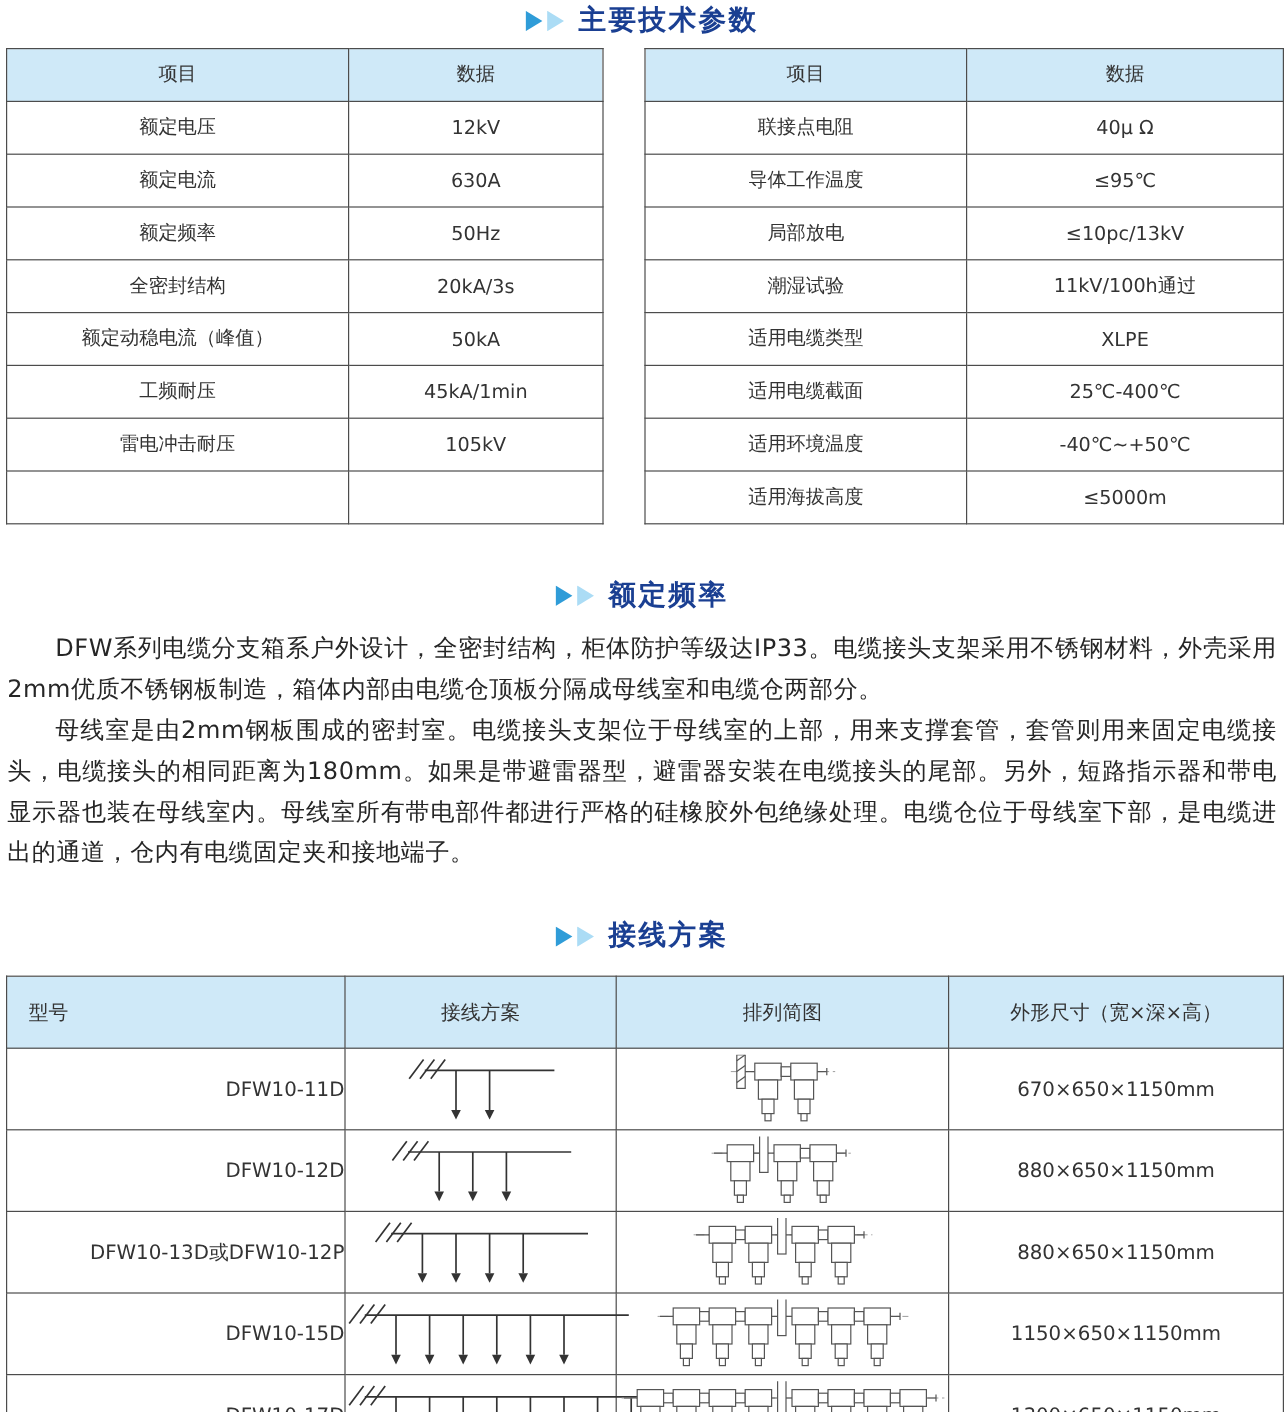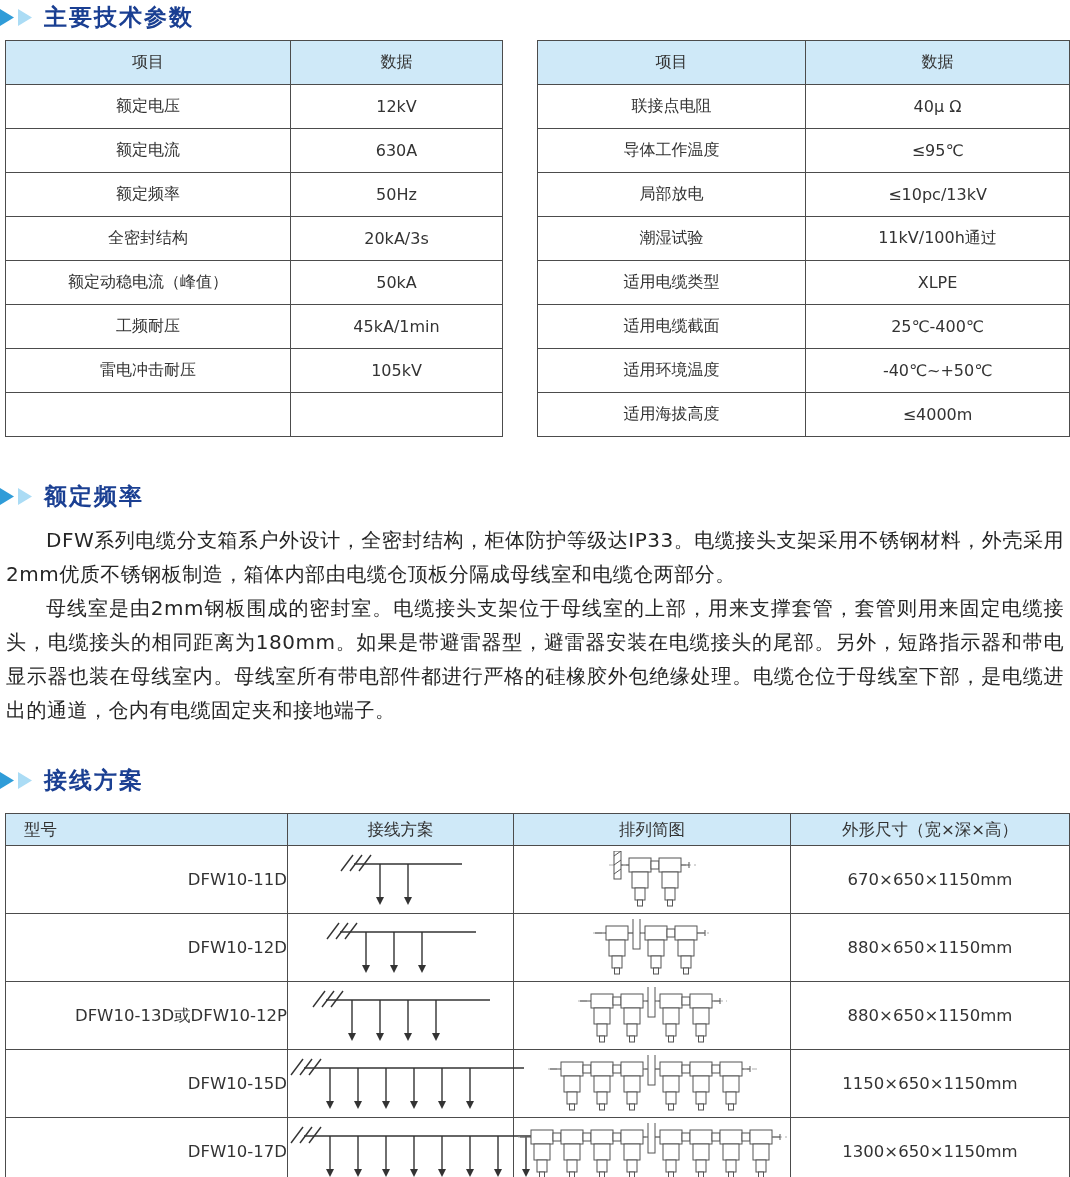--- a/index.html
+++ b/index.html
@@ -12,21 +12,21 @@
   }
   *{box-sizing:border-box;}
   html,body{margin:0;padding:0;}
   body{
     width:1070px;height:1177px;background:#ffffff;overflow:hidden;
     font-family:"DejaVu Sans","Liberation Sans",sans-serif;color:var(--ink);
   }
   .sec-title{
     display:flex;align-items:center;gap:11px;
     margin:4px 0 10px 0;font-size:23px;line-height:26px;
-    font-weight:bold;color:var(--navy);letter-spacing:2px;
+    font-weight:bold;color:var(--navy);letter-spacing:2px;justify-content:center;
   }
   .sec-title .tri{display:block;}
   .sec2{margin-top:46px;}
   .sec3{margin-top:40px;}
 
   .param-wrap{display:flex;gap:34px;margin:0 0 0 5px;}
   table{border-collapse:collapse;table-layout:fixed;}
   .ptable th,.ptable td{
     border:1px solid var(--border);padding:0;text-align:center;
     font-size:16px;font-weight:normal;color:var(--ink);
@@ -40,21 +40,21 @@
   .paras{margin:14px 6px 0 6px;}
   .para{
     margin:0;padding:0;font-size:20px;line-height:34px;color:#262626;
     text-align:justify;text-indent:2em;letter-spacing:0.5px;
   }
   .wtable{width:1065px;margin:20px 0 0 5px;}
   .wtable th,.wtable td{
     border:1px solid var(--border);padding:0;
     font-size:16.5px;font-weight:normal;color:var(--ink);
   }
-  .wtable th{background:var(--hdrbg);height:32px;text-align:center;}
+  .wtable th{background:var(--hdrbg);height:60px;text-align:center;}
   .wtable th.model-h{text-align:left;padding-left:18px;}
   .wtable td{height:68px;background:#fff;text-align:center;}
   .wtable td.model-cell{text-align:right;padding-left:18px;white-space:nowrap;}
   .wtable td.diagram-cell svg{display:inline-block;vertical-align:middle;}
 </style>
 </head>
 <body>
 
 <section>
   <h2 class="sec-title">
@@ -148,21 +148,21 @@
           <tr>
             <td>适用电缆截面</td>
             <td>25℃-400℃</td>
           </tr>
           <tr>
             <td>适用环境温度</td>
             <td>-40℃~+50℃</td>
           </tr>
           <tr>
             <td>适用海拔高度</td>
-            <td>≤4000m</td>
+            <td>≤5000m</td>
           </tr>
         </tbody>
     </table>
   </div>
 </section>
 
 <section class="sec2">
   <h2 class="sec-title">
     <svg class="tri" width="33" height="17" viewBox="0 0 33 17">
       <polygon points="0,0 14,8.5 0,17" fill="var(--tri1)"></polygon>

